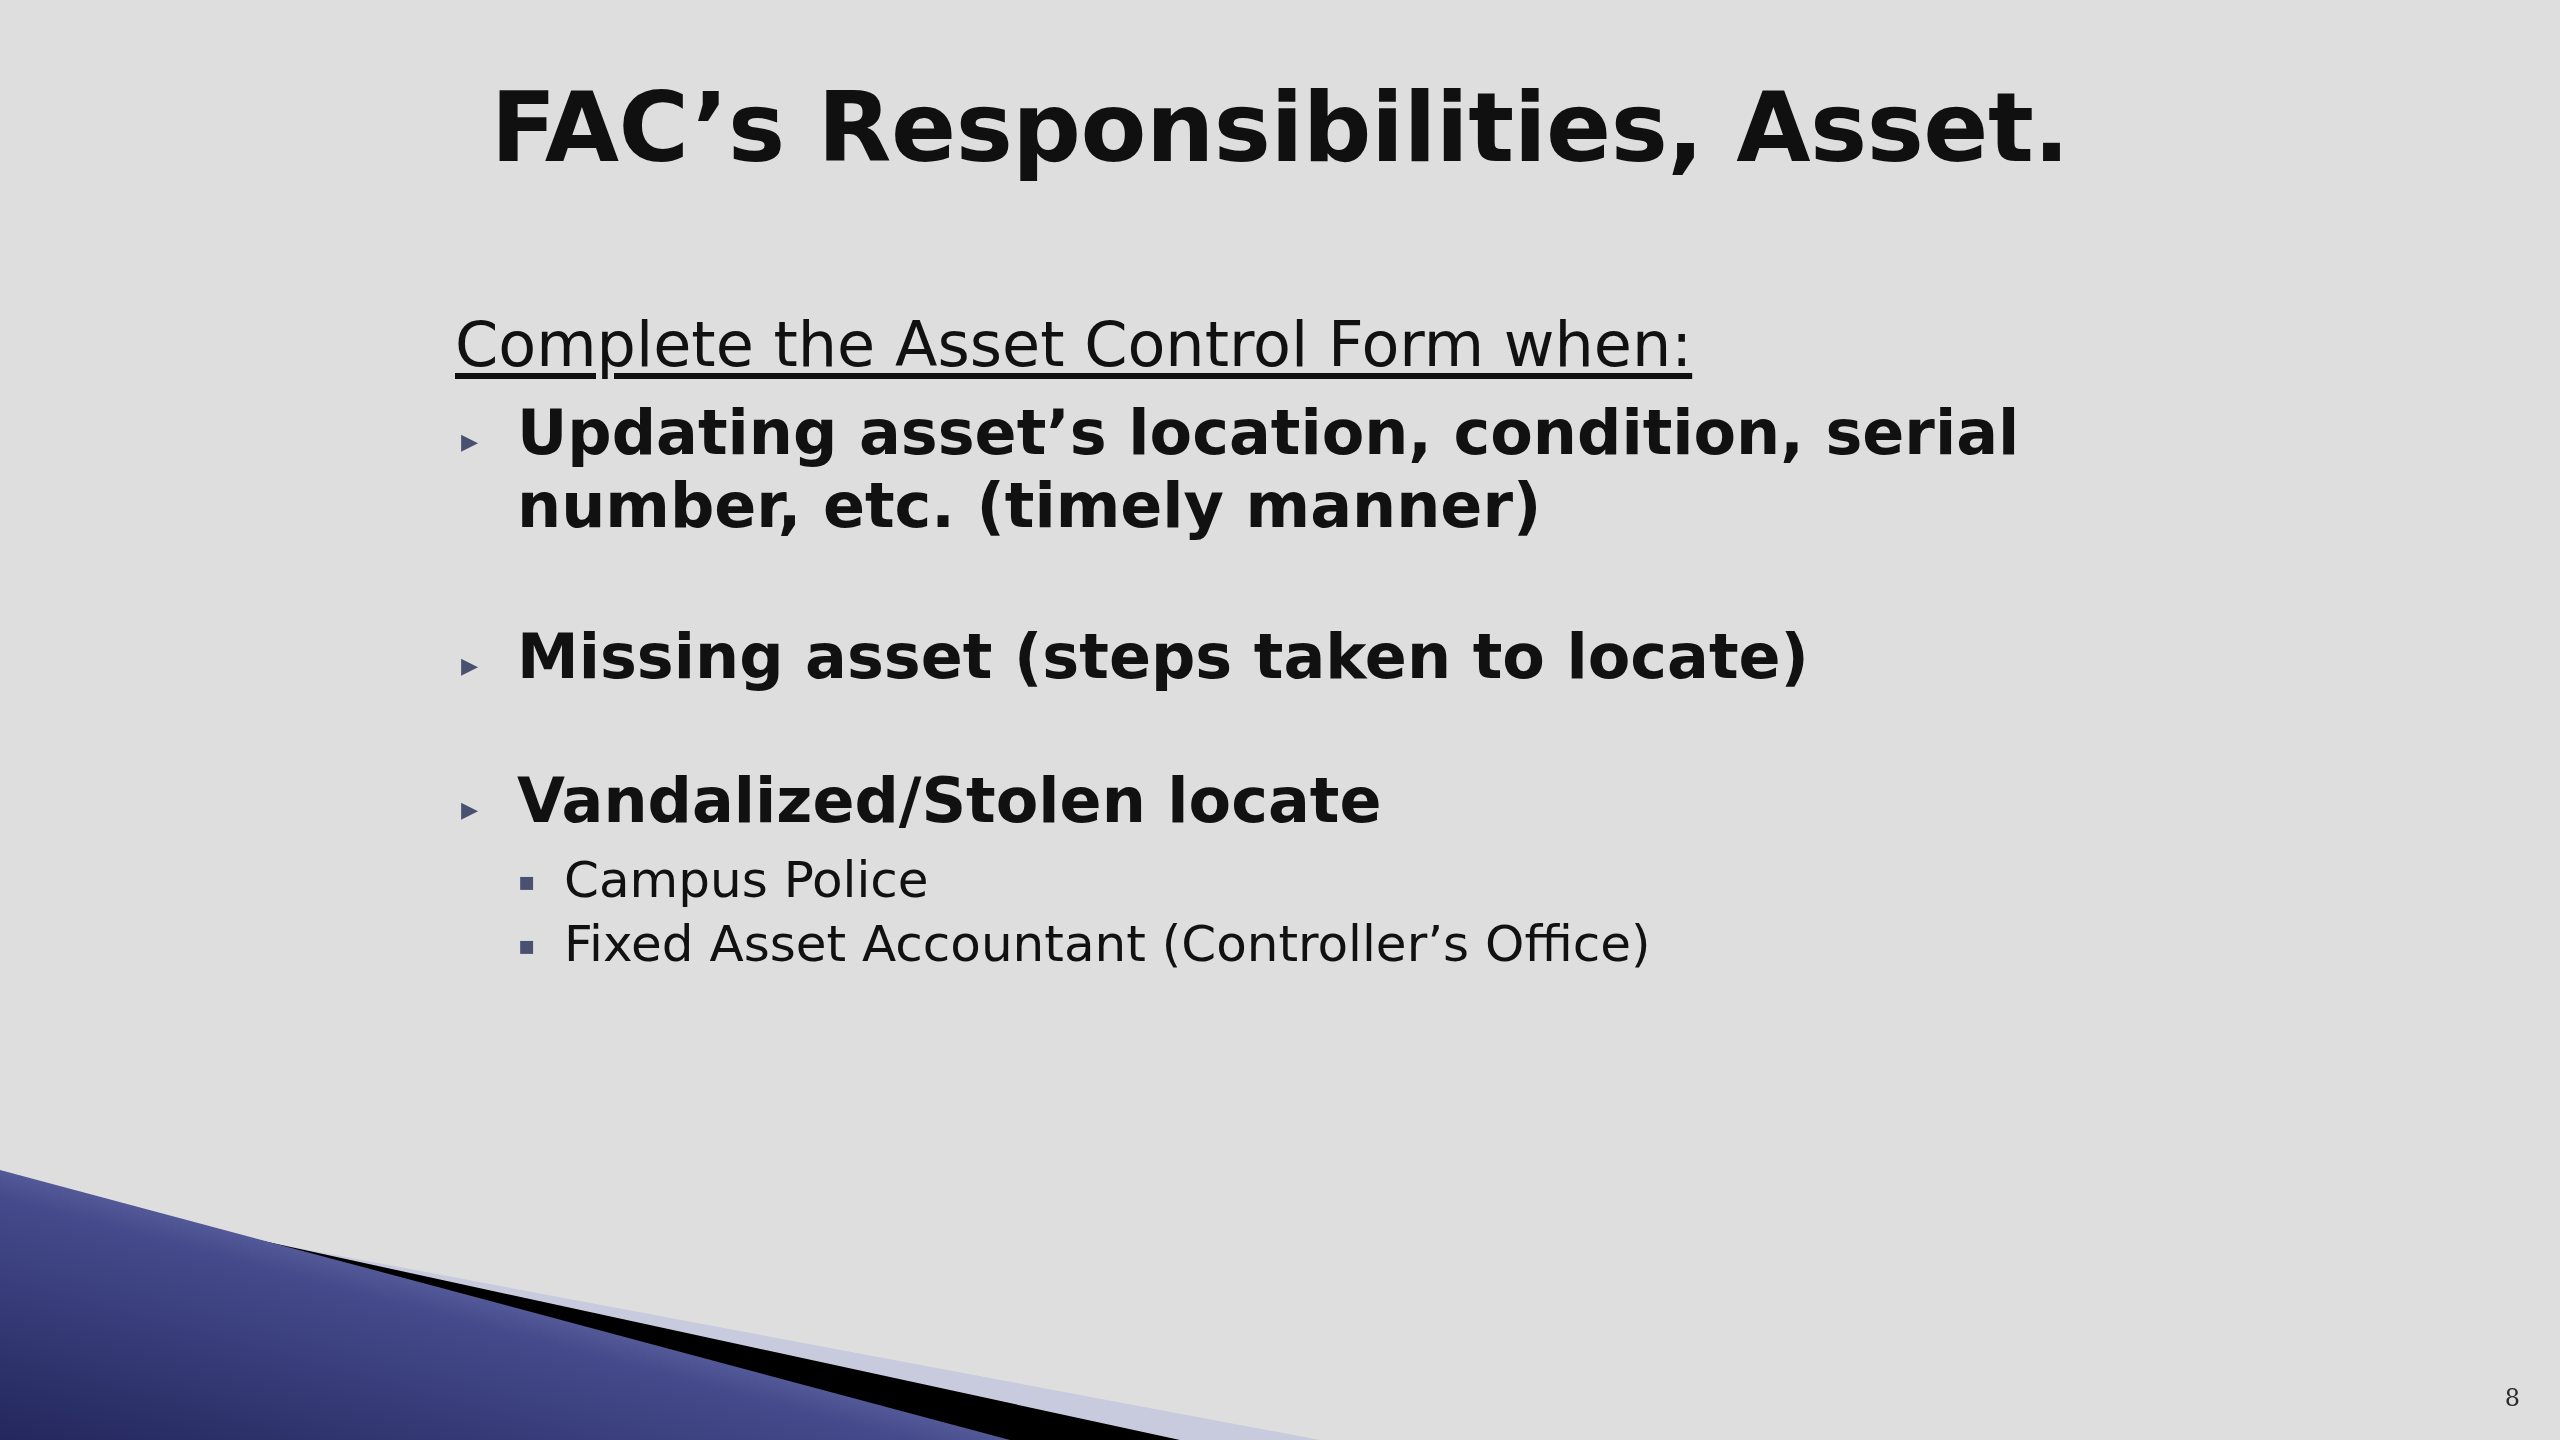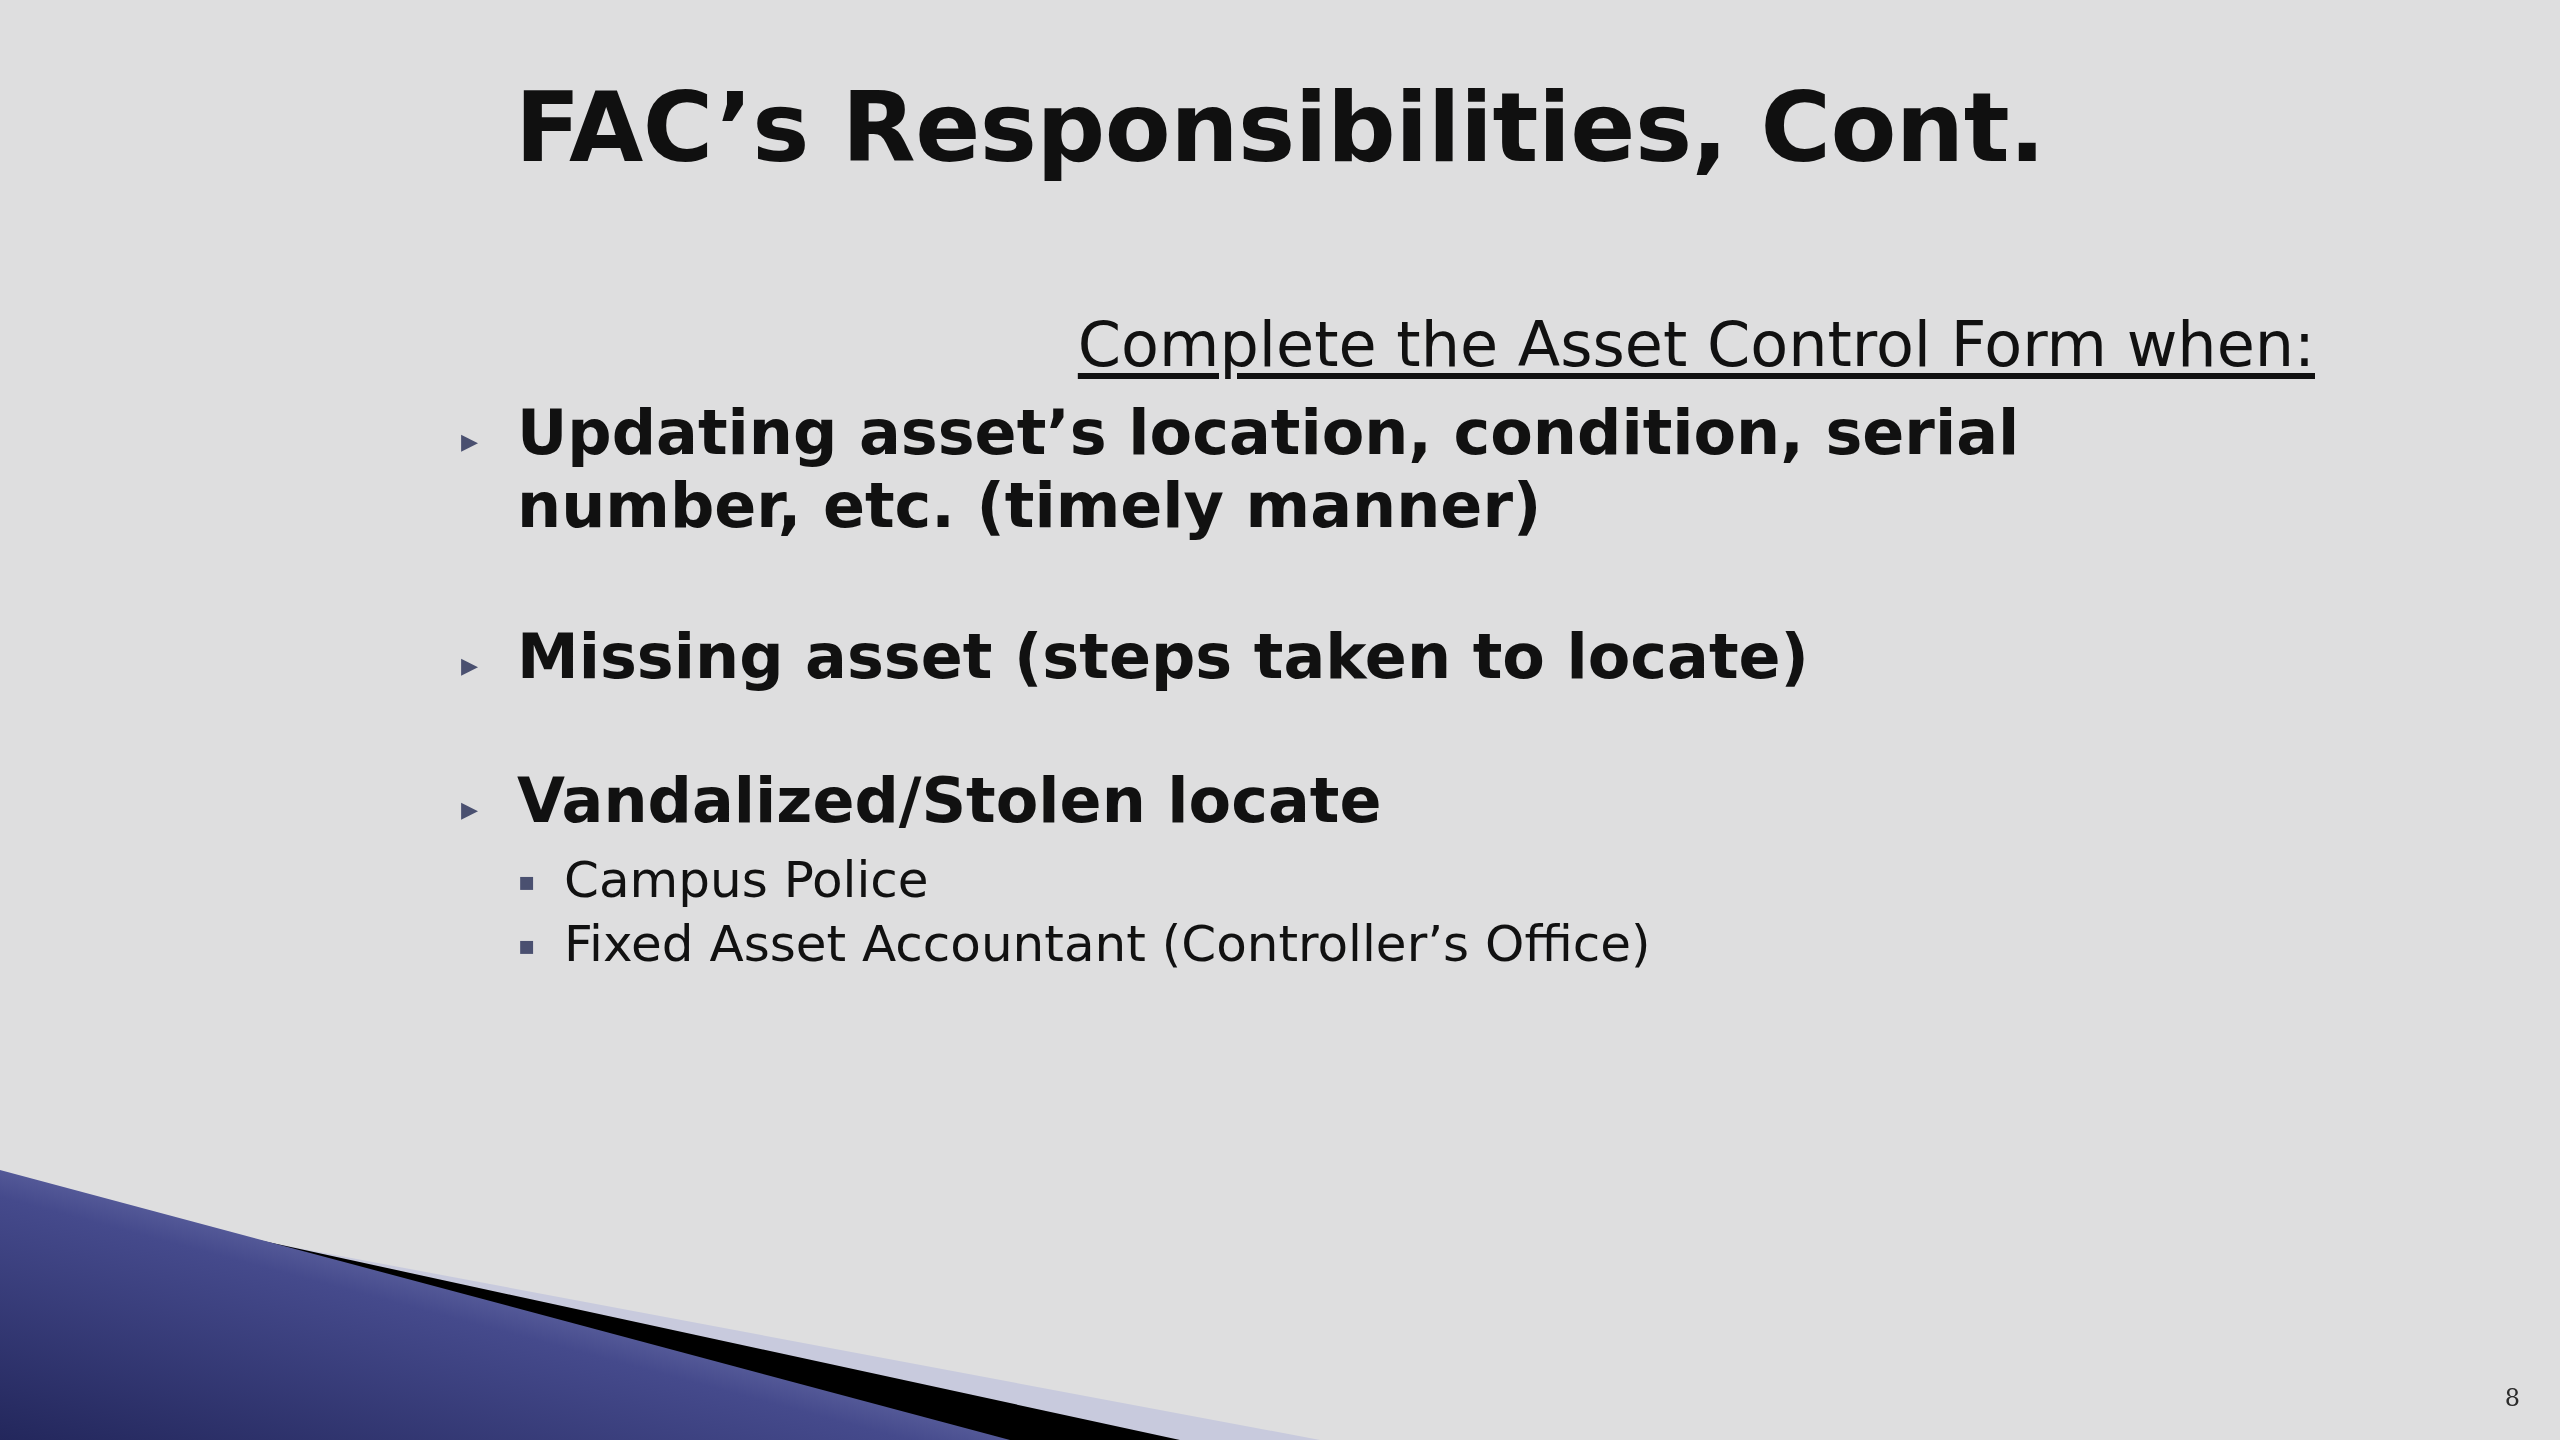--- a/index.html
+++ b/index.html
@@ -55,21 +55,20 @@
   }
 
   .lead-line {
     font-size: 62px;
     line-height: 1.12;
     text-decoration: underline;
     text-underline-offset: 7px;
     color: #111111;
     margin-bottom: 18px;
     white-space: nowrap;
-    text-align: right;
   }
 
   .bullet-l1 {
     display: flex;
     align-items: flex-start;
     font-size: 62px;
     line-height: 1.17;
     color: #111111;
     margin-top: 6px;
   }
@@ -120,21 +119,21 @@
     font-size: 24px;
     color: #2b2b2b;
     font-family: "DejaVu Serif", serif;
   }
 </style>
 </head>
 <body>
 
 <div class="slide">
 
-  <div class="slide-title">FAC’s  Responsibilities, Cont.</div>
+  <div class="slide-title">FAC’s  Responsibilities, Asset.</div>
 
   <div class="body-block">
 
     <div class="lead-line">Complete the Asset Control Form when:</div>
 
     <div class="bullet-l1">
       <span class="marker">▸</span>
       <span class="text">Updating asset’s location, condition, serial number, etc. (timely manner)</span>
     </div>
 

